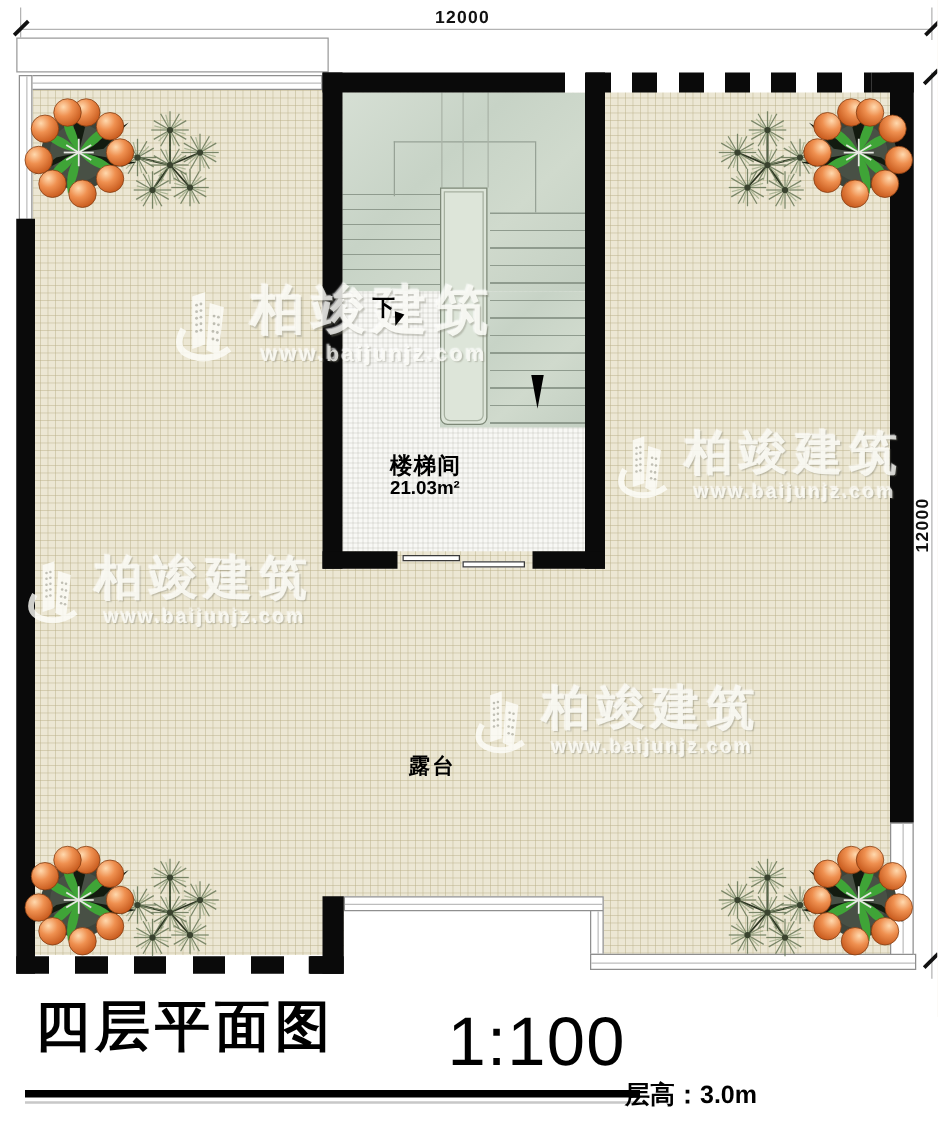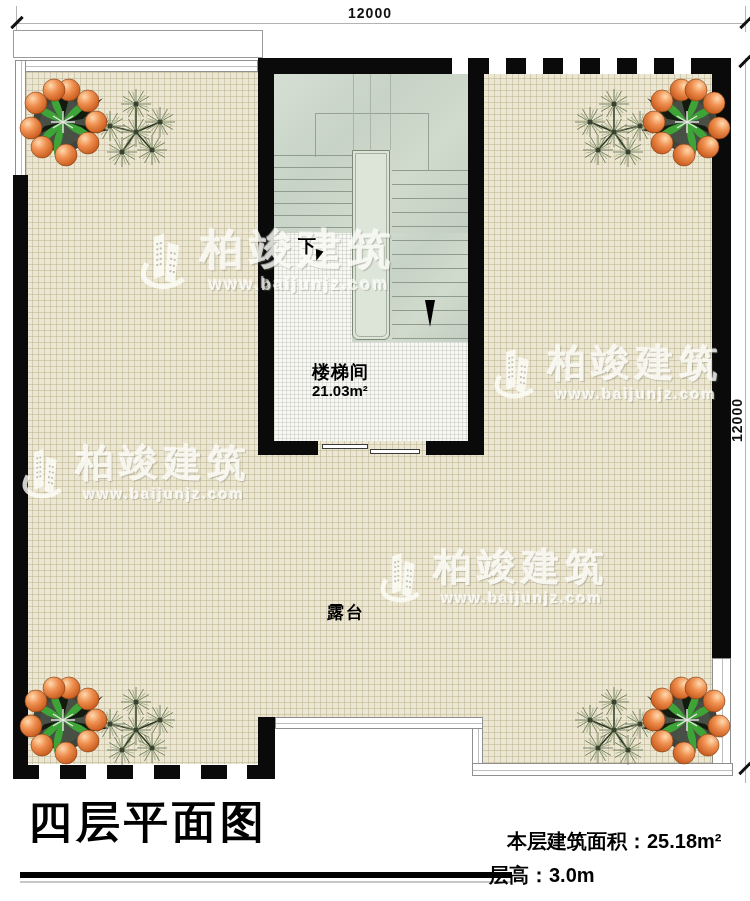--- a/index.html
+++ b/index.html
@@ -282,18 +282,18 @@
       </div>
   </div>
 
   <div class="abs room-label" style="left:298px;top:234px;font-size:18px;">下</div>
   <div class="abs" style="left:314px;top:250px;width:0;height:0;border-left:4px solid transparent;border-right:4px solid transparent;border-top:11px solid #000;transform:rotate(18deg);"></div>
   <div class="abs room-label" style="left:312px;top:360px;font-size:18px;letter-spacing:1px;">楼梯间</div>
   <div class="abs room-label" style="left:312px;top:382px;font-size:15px;">21.03m²</div>
   <div class="abs room-label" style="left:327px;top:556px;font-size:17px;letter-spacing:2px;margin-top:45px;">露台</div>
 
   <div class="abs title-cn" style="left:28px;top:800px;">四层平面图</div>
+  <div class="abs title-scale" style="left:358px;top:806px;">1:100</div>
   <div class="abs" style="left:20px;top:872px;width:492px;height:6px;background:#000;"></div>
   <div class="abs" style="left:20px;top:881px;width:492px;height:2px;background:#c8c8c8;"></div>
-  <div class="abs info-line" style="left:507px;top:828px;">本层建筑面积：25.18m²</div>
-  <div class="abs info-line" style="left:489px;top:862px;">层高：3.0m</div>
+  <div class="abs info-line" style="left:500px;top:862px;">层高：3.0m</div>
 
 </div>
 
 </body></html>

